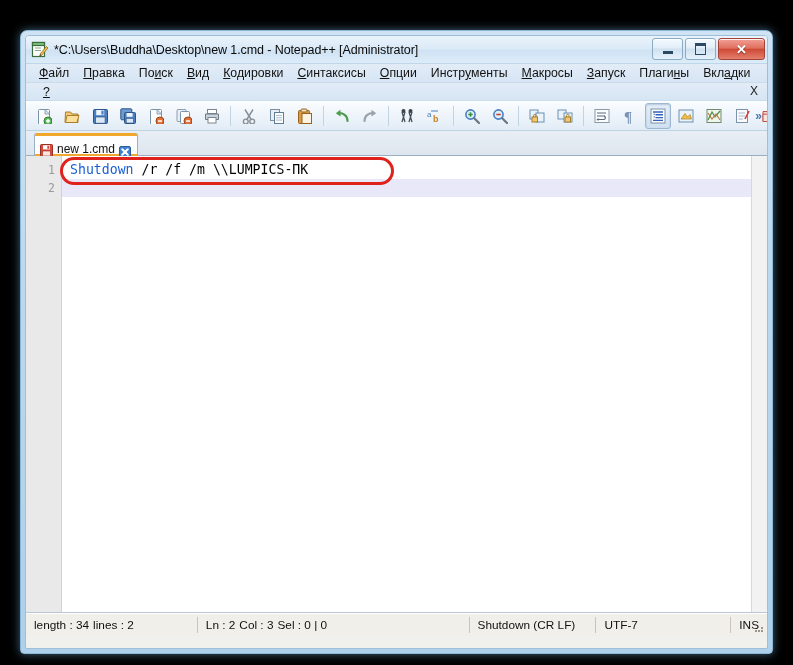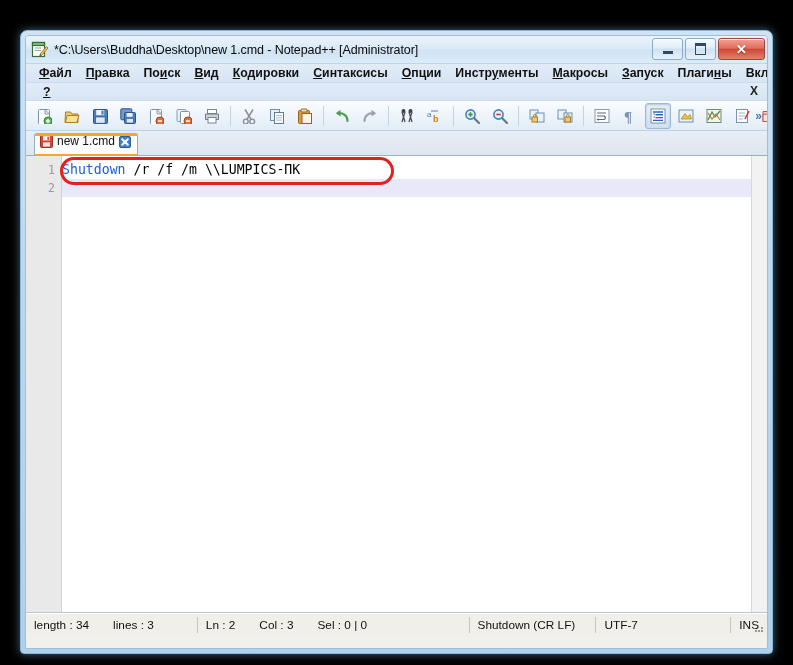--- a/index.html
+++ b/index.html
@@ -65,21 +65,20 @@
                  text-shadow: 0 1px 1px rgba(0,0,0,.45); }
 
   
   #menu-bar, #menu-bar-2 {
     height: 18px;
     background: linear-gradient(to bottom,#e2ecf7 0%,#d6e5f4 100%);
     display: flex; align-items: center;
     font-size: 12.3px; color: #111;
     padding-left: 6px;
     border-bottom: 1px solid #cbddec;
-    font-weight: bold;
   }
   #menu-bar-2 { position: relative; height: 17px; padding-left: 10px; }
   .menu-item { padding: 1px 7px; white-space: nowrap; cursor: default; }
   .menu-item u { text-decoration: underline; }
   #doc-close-x {
     position: absolute; right: 9px; top: 1px;
     font-size: 12px; color: #222;
   }
 
   
@@ -107,21 +106,21 @@
   }
 
   
   #tab-bar {
     height: 24px;
     background: linear-gradient(to bottom,#e8eef5 0%,#dde6ef 100%);
     display: flex; align-items: flex-end; padding-left: 8px;
     border-bottom: 1px solid #9aafc2;
   }
   #tab-active {
-    height: 22px; display: flex; align-items: flex-start; gap: 4px;
+    height: 22px; display: flex; align-items: flex-end; gap: 4px;
     padding: 0 6px 0 5px;
     background: #fdfdfd;
     border: 1px solid #9aafc2; border-bottom: none;
     border-radius: 3px 3px 0 0;
     position: relative; top: 1px;
     box-shadow: 0 -2px 0 #f0a830 inset;
   }
   #tab-active::before {
     content:''; position:absolute; left:0; right:0; top:-1px; height:3px;
     background: linear-gradient(to bottom,#f5a623,#f0a830);
@@ -149,21 +148,21 @@
   }
   .lineno {
     font-family: "DejaVu Sans Mono", monospace;
     font-size: 11.5px; color: #9a9a9a;
     line-height: 18px; padding-right: 6px;
   }
   #code-area { flex: 1; position: relative; padding-top: 5px; overflow: hidden; }
   .code-line {
     font-family: "DejaVu Sans Mono", monospace;
     font-size: 13.2px; line-height: 18px;
-    white-space: pre; color: #000;
+    padding-left: 8px; white-space: pre; color: #000;
   }
   .code-line.current { background: #e8e8f8; }
   .kw { color: #1a5fd6; }
   #scroll-v {
     position: absolute; right: 0; top: 0; width: 15px; bottom: 0;
     background: #f2f2f2; border-left: 1px solid #d8d8d8;
   }
 
   
   #annotation {
@@ -178,21 +177,21 @@
 
   
   #status-bar {
     position: relative;
     height: 22px;
     background: #f1efe9;
     display: flex; align-items: center;
     font-size: 11.8px; color: #111;
     border-top: 1px solid #ffffff;
   }
-  .st-cell { padding: 0 8px; height: 22px; display: flex; align-items: center; gap: 24px; white-space: nowrap; }
+  .st-cell { padding: 0 8px; height: 22px; display: flex; align-items: center; gap: 4px; white-space: nowrap; }
   .st-div { width: 1px; height: 16px; background: #c9c5bc; flex: none; }
   #st-grip {
     position: absolute; right: 2px; bottom: 2px; width: 12px; height: 12px;
   }
 </style>
 </head>
 <body>
 
 <div id="window-frame">
   <div id="window-inner">
@@ -476,21 +475,21 @@
           <div class="code-line"><span class="kw">Shutdown</span><span class=""> /r /f /m \\LUMPICS-ПК</span></div>
           <div class="code-line current"><span class=""></span>&nbsp;</div>
         </div>
       <div id="scroll-v"></div>
       <div id="annotation"></div>
     </div>
 
     <div id="status-bar">
       <span class="st-cell" style="width:155px">
         <span>length : 34</span>
-        <span>lines : 3</span>
+        <span>lines : 2</span>
       </span>
       <span class="st-div"></span>
       <span class="st-cell" style="width:255px">
         <span>Ln : 2</span>
         <span>Col : 3</span>
         <span>Sel : 0 | 0</span>
       </span>
       <span class="st-div"></span>
       <span class="st-cell" style="width:110px">
         <span>Shutdown (CR LF)</span>

